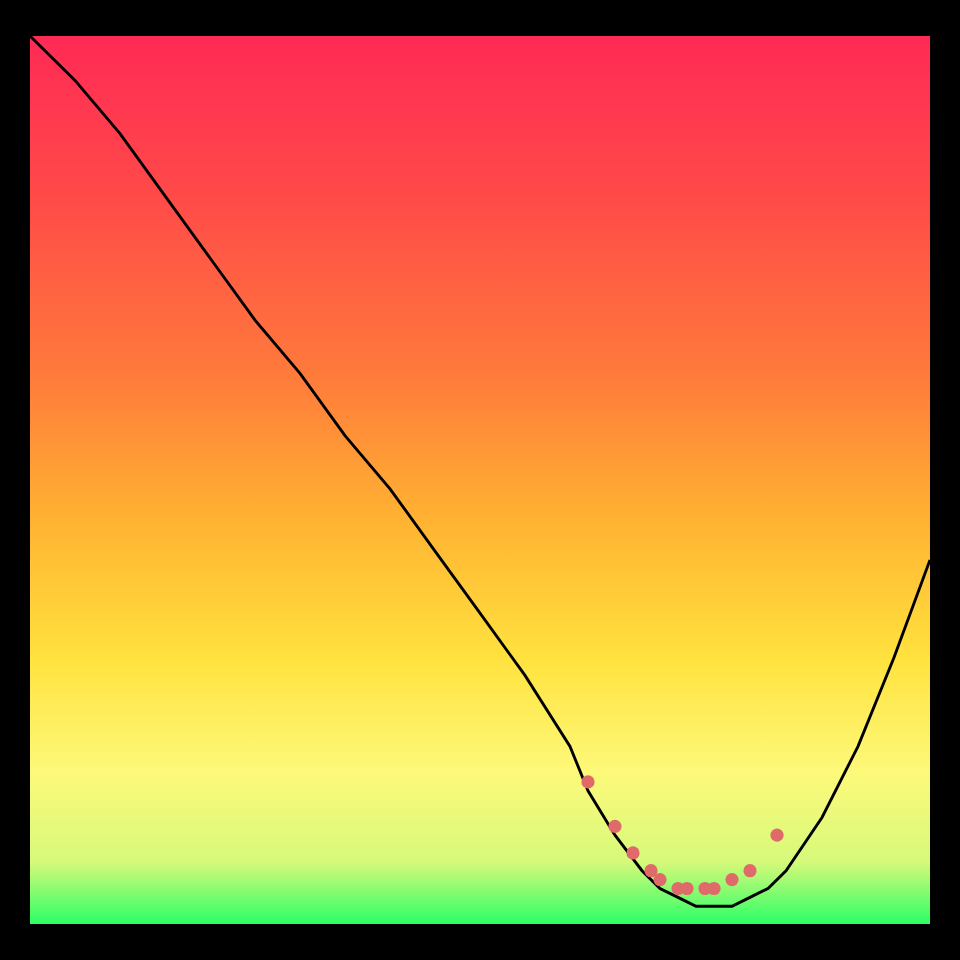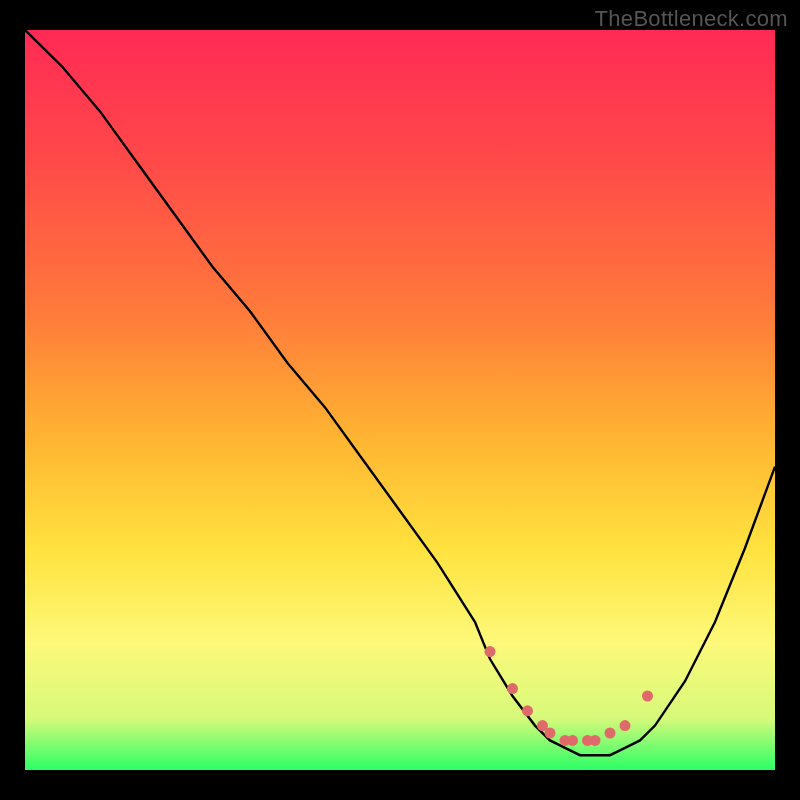--- a/index.html
+++ b/index.html
@@ -38,21 +38,20 @@
   .plot svg {
     width: 100%;
     height: 100%;
     display: block;
   }
 </style>
 </head>
 <body>
 
 <div class="outer">
-  <div class="watermark">TheBottleneck.com</div>
 
   <div class="plot">
     <svg viewBox="0 0 750 740" preserveAspectRatio="none">
       <defs>
         <linearGradient id="bg-grad" x1="0" y1="0" x2="0" y2="1">
             <stop offset="0%" stop-color="#ff2a55"></stop>
             <stop offset="18%" stop-color="#ff4a49"></stop>
             <stop offset="38%" stop-color="#ff7a3b"></stop>
             <stop offset="55%" stop-color="#ffb432"></stop>
             <stop offset="70%" stop-color="#ffe23e"></stop>

